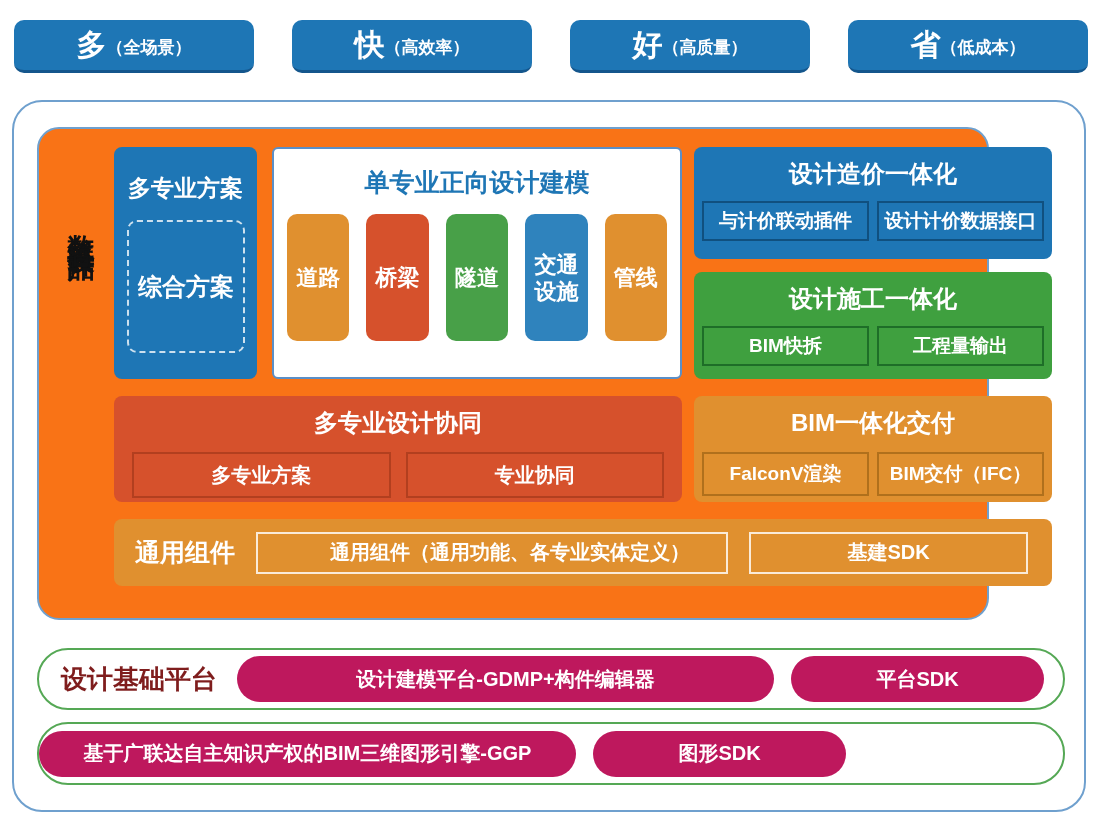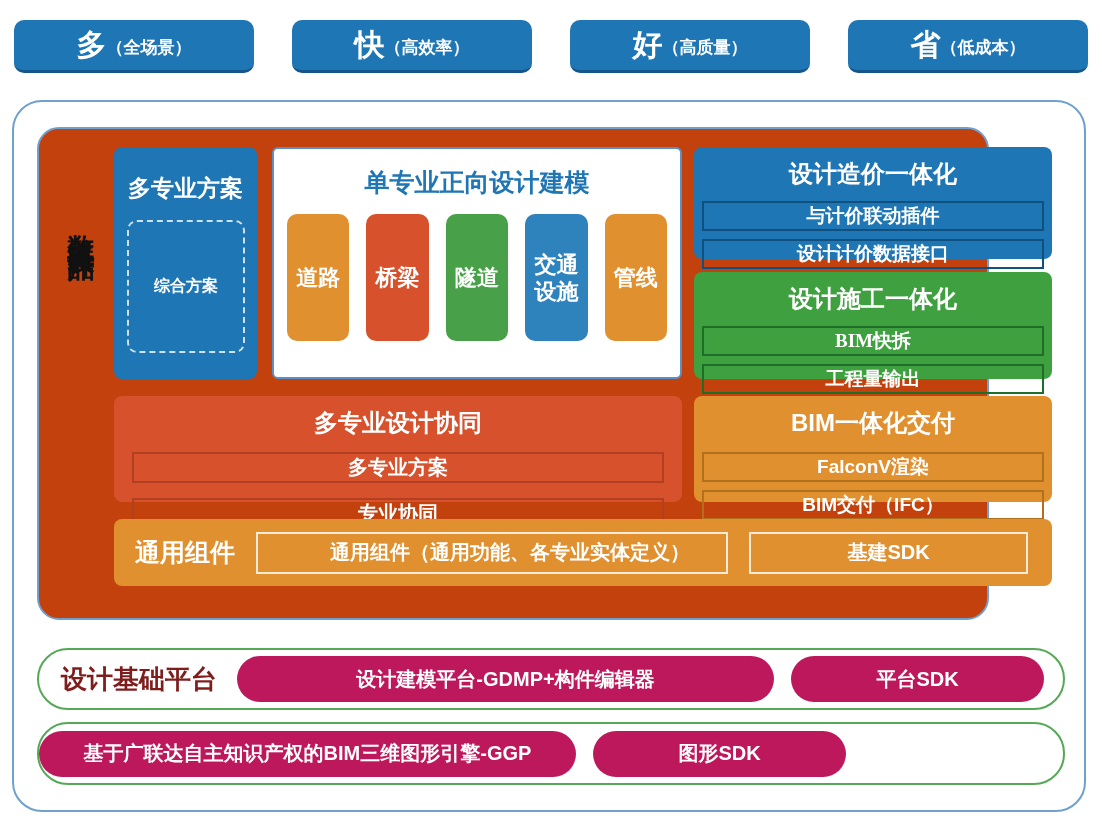--- a/index.html
+++ b/index.html
@@ -13,21 +13,21 @@
   .banner { flex:1; background:#1E76B5; border-radius:10px; color:#fff;
             display:flex; align-items:center; justify-content:center;
             border-bottom:3px solid #14568C; }
   .banner .big { font-size:30px; font-weight:bold; }
   .banner .small { font-size:17px; font-weight:bold; margin-top:4px; }
 
   
   .outer { position:absolute; left:12px; top:100px; width:1074px; height:712px;
            border:2px solid #6FA0CE; border-radius:30px; background:#fff; }
   .inner { position:absolute; left:23px; top:25px; width:952px; height:493px;
-           border:2px solid #6FA0CE; border-radius:22px; background:#c2410c; }
+           border:2px solid #6FA0CE; border-radius:22px; background:#f97316; }
 
   .side-title { position:absolute; left:22px; top:84px;
                 writing-mode:vertical-lr; text-orientation:upright;
                 font-size:27px; font-weight:bold; color:#111;
                 letter-spacing:3px; line-height:40px; }
 
   .box { position:absolute; border-radius:8px; color:#fff; }
   .bg-blue   { background:#1E76B5; }
   .bg-green  { background:#3FA03F; }
   .bg-red    { background:#D6512C; }
@@ -35,43 +35,43 @@
 
   .box-title { text-align:center; font-weight:bold; font-size:23px; }
 
   
   .multi-scheme { left:75px; top:18px; width:143px; height:232px;
                   display:flex; flex-direction:column; }
   .multi-scheme .box-title { margin-top:26px; font-size:23px; }
   .dashed-item { flex:1; margin:16px 12px 26px 13px;
                  border:2px dashed rgba(255,255,255,.78); border-radius:10px;
                  display:flex; align-items:center; justify-content:center;
-                 font-size:16px; font-weight:bold; }
+                 font-size:24px; font-weight:bold; }
 
   
   .forward { left:233px; top:18px; width:410px; height:232px;
              background:#fff; border:2px solid #5B8FC7; border-radius:6px; }
   .forward .box-title { color:#1E76B5; font-size:25px; margin-top:17px; }
   .pill-row { display:flex; gap:17px; margin:15px 13px 0 13px; height:127px; }
   .pill { flex:1; border-radius:10px; color:#fff; display:flex;
           align-items:center; justify-content:center; text-align:center;
           font-size:22px; font-weight:bold; line-height:27px; padding:0 4px; }
 
   
   .cost   { left:655px; top:18px;  width:358px; height:112px; }
   .constr { left:655px; top:143px; width:358px; height:107px; }
   .collab { left:75px;  top:267px; width:568px; height:106px; }
   .bimdel { left:655px; top:267px; width:358px; height:106px; }
   .cost .box-title, .constr .box-title, .collab .box-title, .bimdel .box-title
         { margin-top:11px; font-size:24px; }
-  .sub-row { display:flex; gap:8px; margin:11px 8px 0 8px;flex-direction:column; }
+  .sub-row { display:flex; gap:8px; margin:11px 8px 0 8px; }
   .sub-item { flex:1; height:40px; display:flex; align-items:center;
               justify-content:center; font-size:19px; font-weight:bold; }
   .cost   .sub-item { border:2px solid #10507F; }
-  .constr .sub-item { border:2px solid #1E6E28;font-family:Liberation Serif, serif; }
+  .constr .sub-item { border:2px solid #1E6E28; }
   .collab .sub-row  { margin:13px 18px 0 18px; gap:15px; }
   .collab .sub-item { height:46px; border:2px solid #B23F1F; font-size:20px; }
   .bimdel .sub-row  { margin:13px 8px 0 8px; }
   .bimdel .sub-item { height:44px; border:2px solid #B0701C; }
 
   
   .common { left:75px; top:390px; width:938px; height:67px;
             display:flex; align-items:center; }
   .common-label { width:142px; text-align:center; font-size:25px; font-weight:bold; }
   .common-item { height:42px; border:2px solid rgba(255,255,255,.82);

